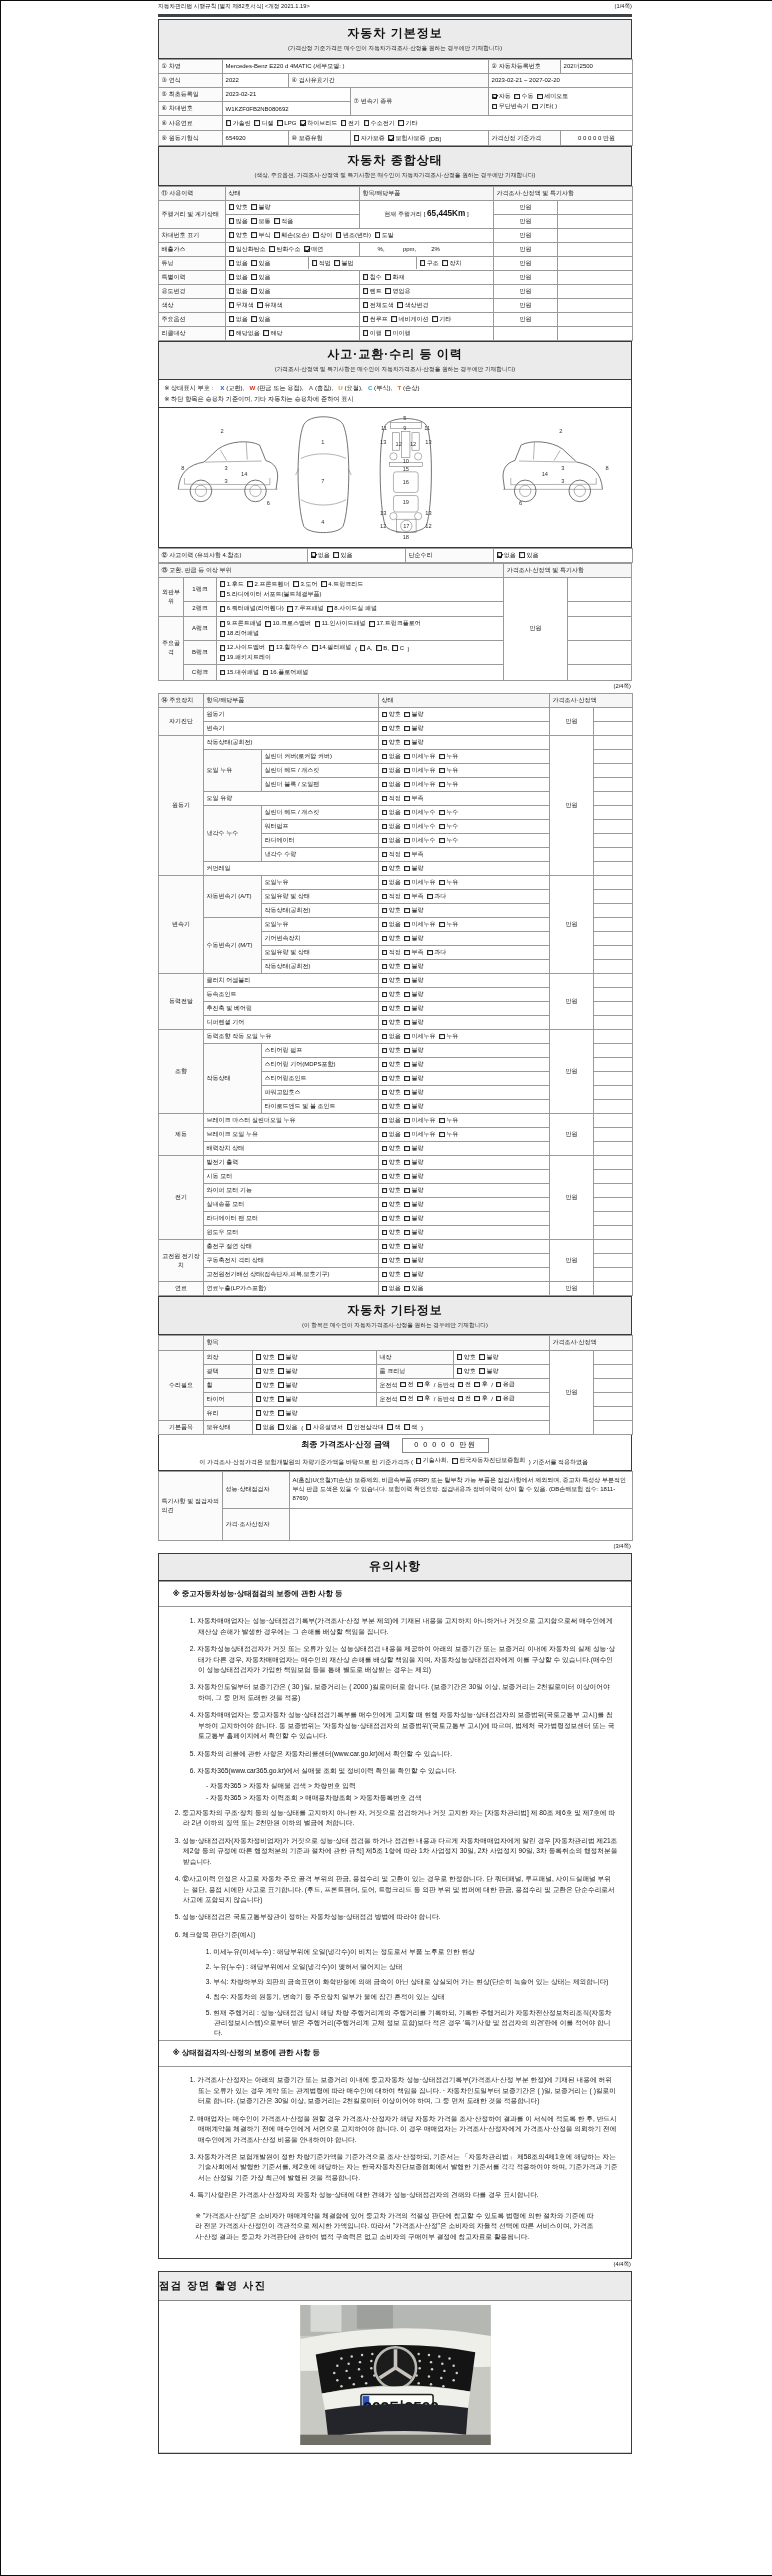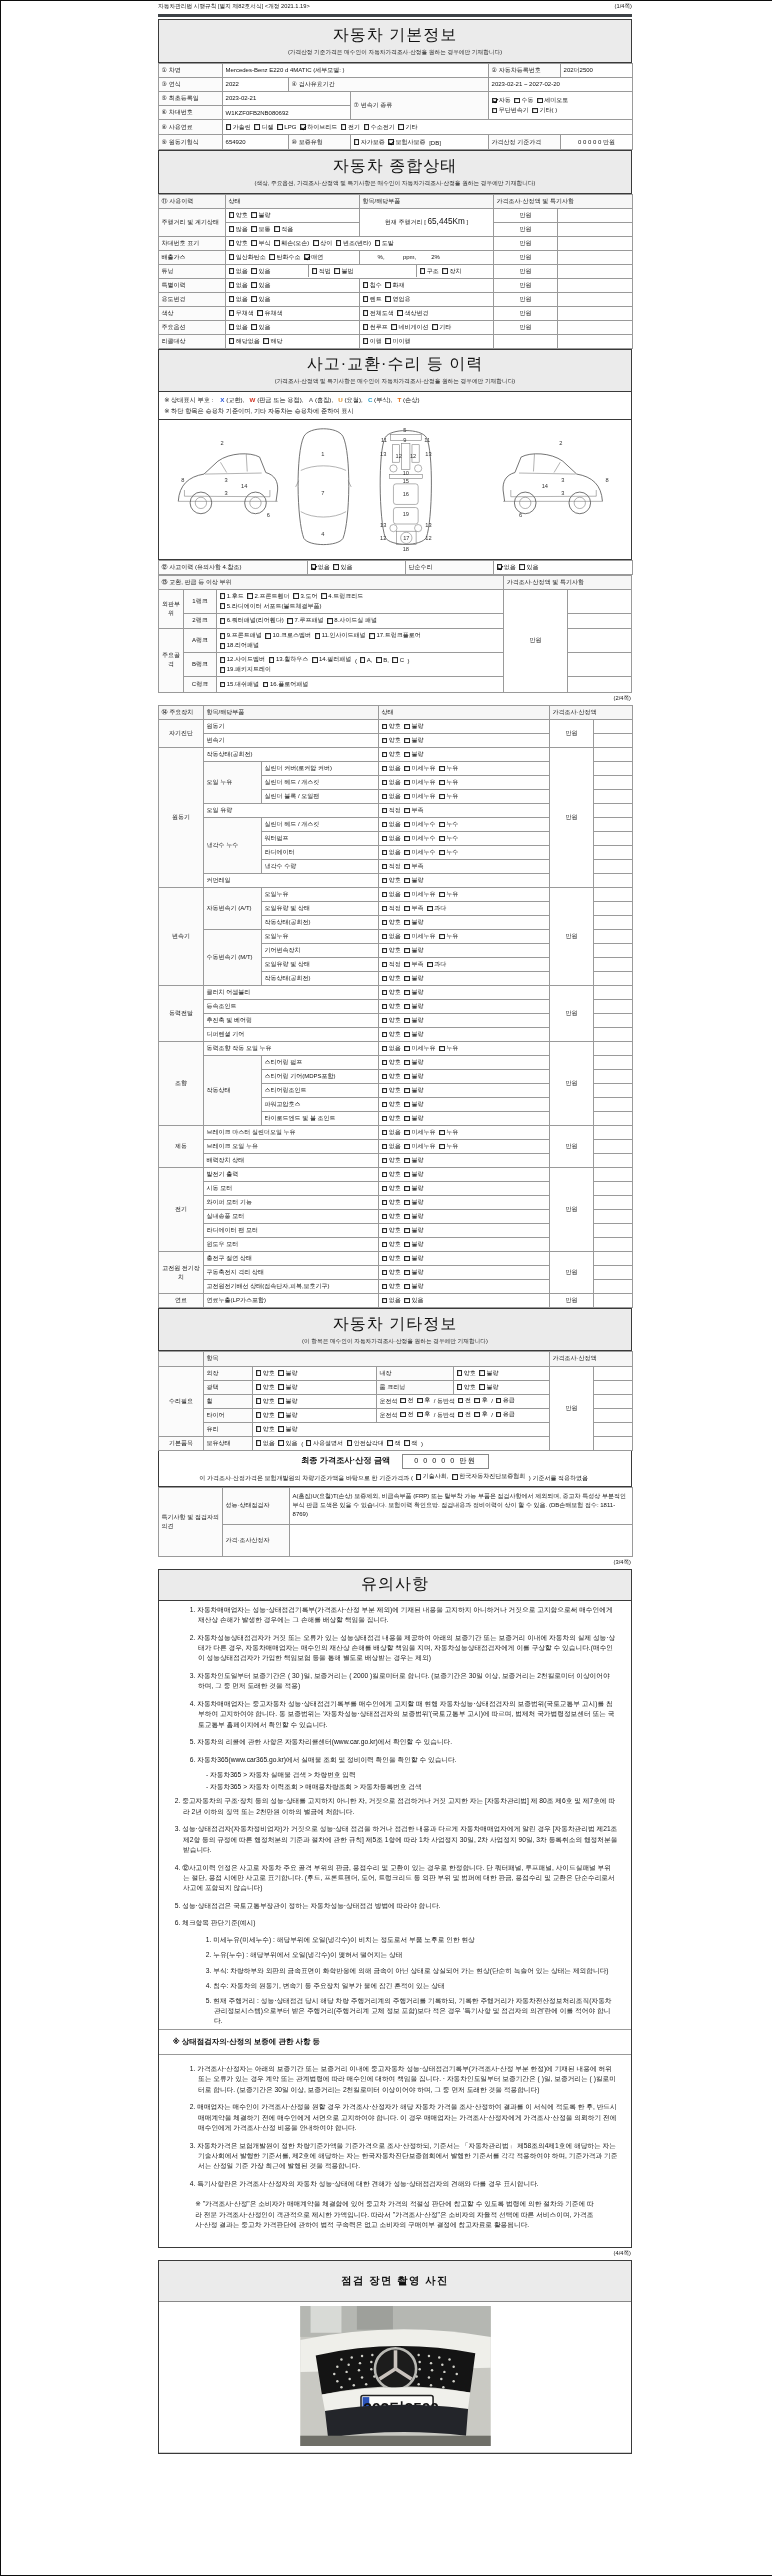--- a/index.html
+++ b/index.html
@@ -10,21 +10,21 @@
   .meta{display:flex;justify-content:space-between;font-size:5.7px;margin-bottom:3.1px}
   .topbar{height:2.6px;background:#3d4247;margin-bottom:2.6px}
   
   .dark{background:#3d4247;color:#fff;padding:7.2px 7.2px 4.1px;text-align:center}
   .dark .t1{font-size:14px;font-weight:bold;letter-spacing:0.5px;margin-top:7.2px}
   .dark .t2{font-size:8.2px;margin-top:6.2px}
   .dark .t3{font-size:6px;margin-top:4.1px;color:#eee}
   .dark .docno{text-align:left;font-size:7.2px;font-weight:bold;margin-top:9.3px}
   
   .band{background:#ebebeb;border:1px solid #3a3a3a;border-top-width:1.5px;text-align:center;padding:4.6px 2.1px}
-  .band .bt{font-size:16px;font-weight:normal;letter-spacing:1px}
+  .band .bt{font-size:12px;font-weight:bold;letter-spacing:1px}
   .band .bs{font-size:5.7px;margin-top:3.1px;color:#222}
   table{border-collapse:collapse;width:474px;table-layout:fixed}
   td,th{border:0.5px solid #9a9a9a;font-size:6px;padding:1px 2.6px;vertical-align:middle;
         overflow:hidden;text-align:left;font-weight:normal}
   .obox{border:1px solid #3a3a3a;border-top:none}
   .lab{background:#fbfbfb}
   .cnt{text-align:center}
   .hdr td{background:#f6f6f6;padding:2.1px 2.6px}
   .price{ text-align:center}
   
@@ -38,38 +38,38 @@
   
   .legend{font-size:6.2px;padding:3.1px 5.2px;border:1px solid #3a3a3a;border-top:none;line-height:1.7}
   .lg-code{font-weight:bold;margin-left:5.2px}
   
   .diagbox{border:1px solid #3a3a3a;border-top:none;padding:4.1px 2.1px;background:#fff}
   .diagbox svg{display:block;margin:0 auto}
   .carline{fill:none;stroke:#555;stroke-width:1.6}
   .carline2{fill:none;stroke:#777;stroke-width:1.1}
   .dnum{font-size:11px;fill:#333}
   
-  .odo-v{font-size:8.2px;font-weight:normal}
+  .odo-v{font-size:8.2px;font-weight:bold}
   
   .finalrow{border:1px solid #3a3a3a;border-top:none;padding:3.1px 5.2px;text-align:center}
   .finalrow .fl{font-size:8.2px;font-weight:bold;margin-right:9.3px}
   .finalrow .fv{display:inline-block;border:0.5px solid #888;padding:1.5px 11.3px;font-size:7.2px;letter-spacing:1.5px}
   .finalrow .fn{font-size:5.7px;margin-top:3.1px}
   
   .nbox{border:1px solid #3a3a3a;border-top:none;padding:0 0 9.3px}
   .n-h{border-top:0.5px solid #999;border-bottom:0.5px solid #999;padding:7.2px 13.4px;font-size:7.5px;font-weight:bold;margin:0 0 5.2px}
   .n-i0{padding:3.6px 13.4px 3.6px 13.4px;font-size:6.7px;line-height:1.55;text-indent:-8.2px;padding-left:24px}
   .n-i1{padding:3.6px 13.4px 3.6px 13.4px;font-size:6.7px;line-height:1.55;text-indent:-8.2px;padding-left:39px}
   .n-s1{padding:2.6px 13.4px 2.6px 13.4px;font-size:6.7px;line-height:1.5;text-indent:-8.2px;padding-left:55px}
   .n-d{padding:1px 13.4px 1px 13.4px;font-size:6.7px;line-height:1.5;padding-left:47px}
   .whatbox{width:299px;margin:13.4px auto 6.2px;border:0.5px solid #666;text-align:center;
            font-size:10.3px;font-weight:bold;padding:6.2px 0;letter-spacing:0.5px}
   .whattext{margin:3.1px 29px 3.1px;font-size:6.7px;line-height:1.6;border:0 solid #666;padding:3.1px 7.2px}
   
-  .photoband{background:#ebebeb;border-bottom:0.5px solid #888;text-align:center;padding:13px 0;
+  .photoband{background:#ebebeb;border-bottom:0.5px solid #888;text-align:left;padding:7px 0;
              font-size:10.3px;font-weight:bold;letter-spacing:1.5px}
   .photocell{border-bottom:0.5px solid #cfcfcf;padding:4.1px 0;text-align:center}
   .remtxt{font-size:6px;line-height:1.5}
 </style>
 </head>
 <body>
 
 <div class="frame"></div>
 
 <div class="doc">
@@ -1347,20 +1347,21 @@
     </tr>
   </tbody>
     </table>
   <div class="pagemark">(3/4쪽)</div>
 
   <div class="band" style="border-top-width:1px">
     <div class="bt">유의사항</div>
   </div>
   <div class="nbox">
     <div id="notice-items">
+        <div class="n-h">※ 중고자동차성능·상태점검의 보증에 관한 사항 등</div>
         <div class="n-i1">1. 자동차매매업자는 성능·상태점검기록부(가격조사·산정 부분 제외)에 기재된 내용을 고지하지 아니하거나 거짓으로 고지함으로써 매수인에게 재산상 손해가 발생한 경우에는 그 손해를 배상할 책임을 집니다.</div>
         <div class="n-i1">2. 자동차성능상태점검자가 거짓 또는 오류가 있는 성능상태점검 내용을 제공하여 아래의 보증기간 또는 보증거리 이내에 자동차의 실제 성능·상태가 다른 경우, 자동차매매업자는 매수인의 재산상 손해를 배상할 책임을 지며, 자동차성능상태점검자에게 이를 구상할 수 있습니다.(매수인이 성능상태점검자가 가입한 책임보험 등을 통해 별도로 배상받는 경우는 제외)</div>
         <div class="n-i1">3. 자동차인도일부터 보증기간은 ( 30 )일, 보증거리는 ( 2000 )킬로미터로 합니다. (보증기간은 30일 이상, 보증거리는 2천킬로미터 이상이어야 하며, 그 중 먼저 도래한 것을 적용)</div>
         <div class="n-i1">4. 자동차매매업자는 중고자동차 성능·상태점검기록부를 매수인에게 고지할 때 현행 자동차성능·상태점검자의 보증범위(국토교통부 고시)를 첨부하여 고지하여야 합니다. 동 보증범위는 '자동차성능·상태점검자의 보증범위'(국토교통부 고시)에 따르며, 법제처 국가법령정보센터 또는 국토교통부 홈페이지에서 확인할 수 있습니다.</div>
         <div class="n-i1">5. 자동차의 리콜에 관한 사항은 자동차리콜센터(www.car.go.kr)에서 확인할 수 있습니다.</div>
         <div class="n-i1">6. 자동차365(www.car365.go.kr)에서 실매물 조회 및 정비이력 확인을 확인할 수 있습니다.</div>
         <div class="n-d">- 자동차365 &gt; 자동차 실매물 검색 &gt; 차량번호 입력</div>
         <div class="n-d">- 자동차365 &gt; 자동차 이력조회 &gt; 매매용차량조회 &gt; 자동차등록번호 검색</div>
         <div class="n-i0">2. 중고자동차의 구조·장치 등의 성능·상태를 고지하지 아니한 자, 거짓으로 점검하거나 거짓 고지한 자는 [자동차관리법] 제 80조 제6호 및 제7호에 따라 2년 이하의 징역 또는 2천만원 이하의 벌금에 처합니다.</div>
         <div class="n-i0">3. 성능·상태점검자(자동차정비업자)가 거짓으로 성능·상태 점검을 하거나 점검한 내용과 다르게 자동차매매업자에게 알린 경우 [자동차관리법 제21조 제2항 등의 규정에 따른 행정처분의 기준과 절차에 관한 규칙] 제5조 1항에 따라 1차 사업정지 30일, 2차 사업정지 90일, 3차 등록취소의 행정처분을 받습니다.</div>

